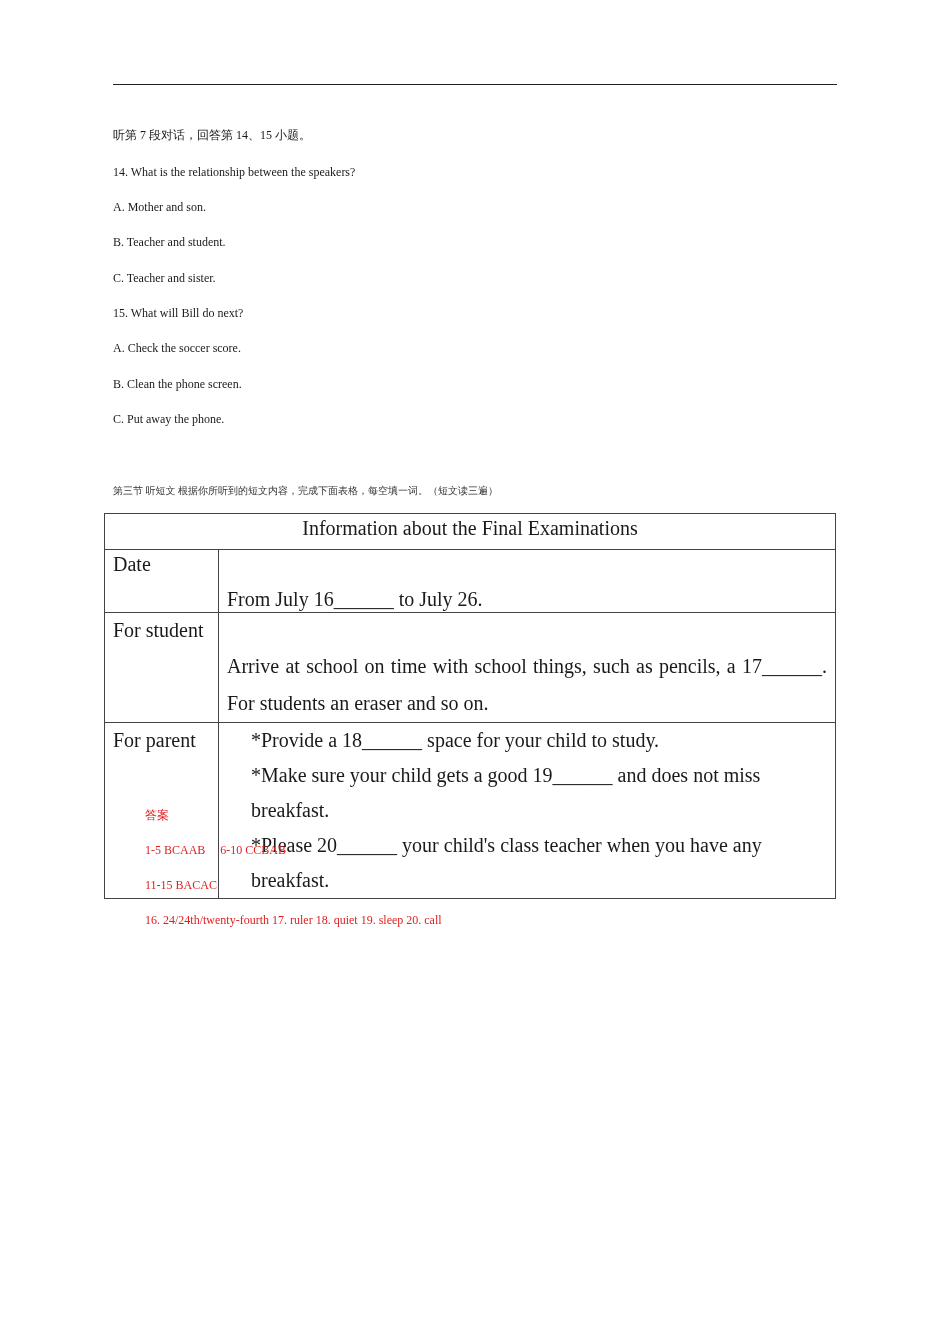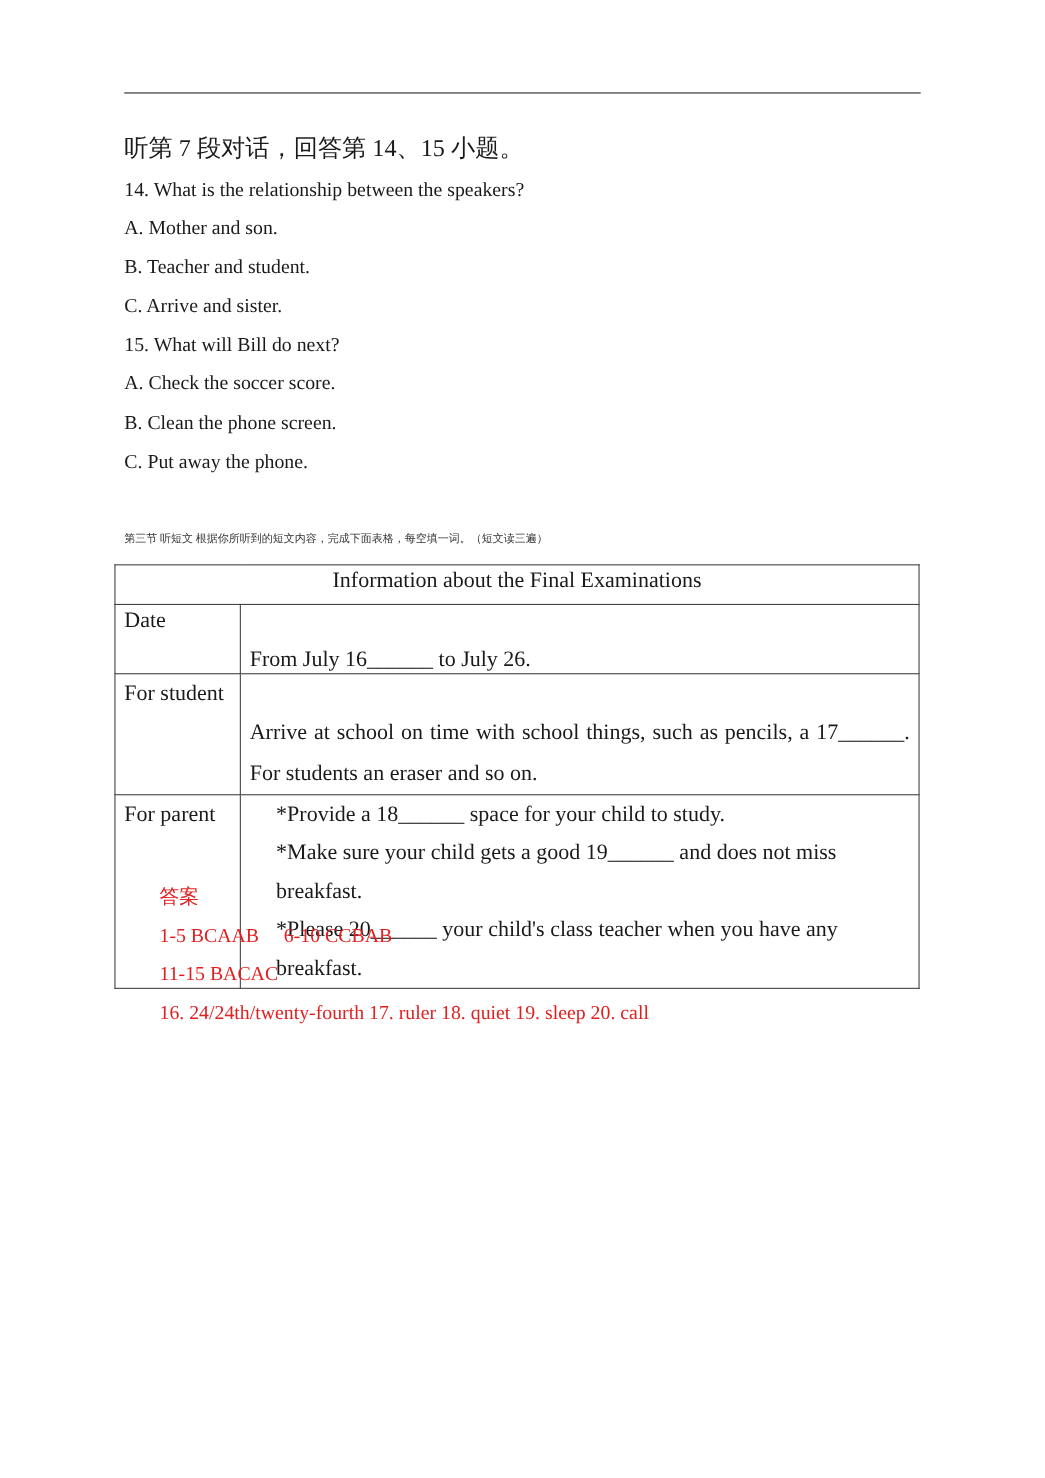--- a/index.html
+++ b/index.html
@@ -6,24 +6,24 @@
     body {
       width: 950px; height: 1344px; position: relative; overflow: hidden;
       font-family: "Liberation Serif", "DejaVu Serif", serif;
       color: #1a1a1a;
     }
     .header-rule {
       position: absolute; left: 113px; top: 84px; width: 724px; height: 0;
       border-top: 1.5px solid #222;
     }
     .line {
-      position: absolute; left: 113px; font-size: 18px; line-height: 22px;
+      position: absolute; left: 113px; font-size: 12px; line-height: 22px;
       white-space: nowrap;
     }
-    .cn-instruction { font-size: 22px; }
+    .cn-instruction { font-size: 12px; }
     .section-note { font-size: 10px; color: #333; }
     table.info {
       position: absolute; left: 104px; top: 513px; width: 732px;
       border-collapse: collapse; font-size: 20px;
     }
     table.info td, table.info th {
       border: 1px solid #444; vertical-align: top; padding: 0;
     }
     table.info th {
       font-weight: normal; text-align: center; height: 34px; line-height: 26px;
@@ -43,21 +43,21 @@
 </head>
 <body>
 
 <div class="header-rule"></div>
 
 <div class="line cn-instruction" style="top:124px">听第 7 段对话，回答第 14、15 小题。</div>
 
 <div class="line" style="top:161px">14. What is the relationship between the speakers?</div>
 <div class="line" style="top:196px">A. Mother and son.</div>
 <div class="line" style="top:231px">B. Teacher and student.</div>
-<div class="line" style="top:267px">C. Arrive and sister.</div>
+<div class="line" style="top:267px">C. Teacher and sister.</div>
 
 <div class="line" style="top:302px">15. What will Bill do next?</div>
 <div class="line" style="top:337px">A. Check the soccer score.</div>
 <div class="line" style="top:373px">B. Clean the phone screen.</div>
 <div class="line" style="top:408px">C. Put away the phone.</div>
 
 <div class="line section-note" style="top:480px">第三节 听短文 根据你所听到的短文内容，完成下面表格，每空填一词。（短文读三遍）</div>
 
 <table class="info">
   <tbody>

